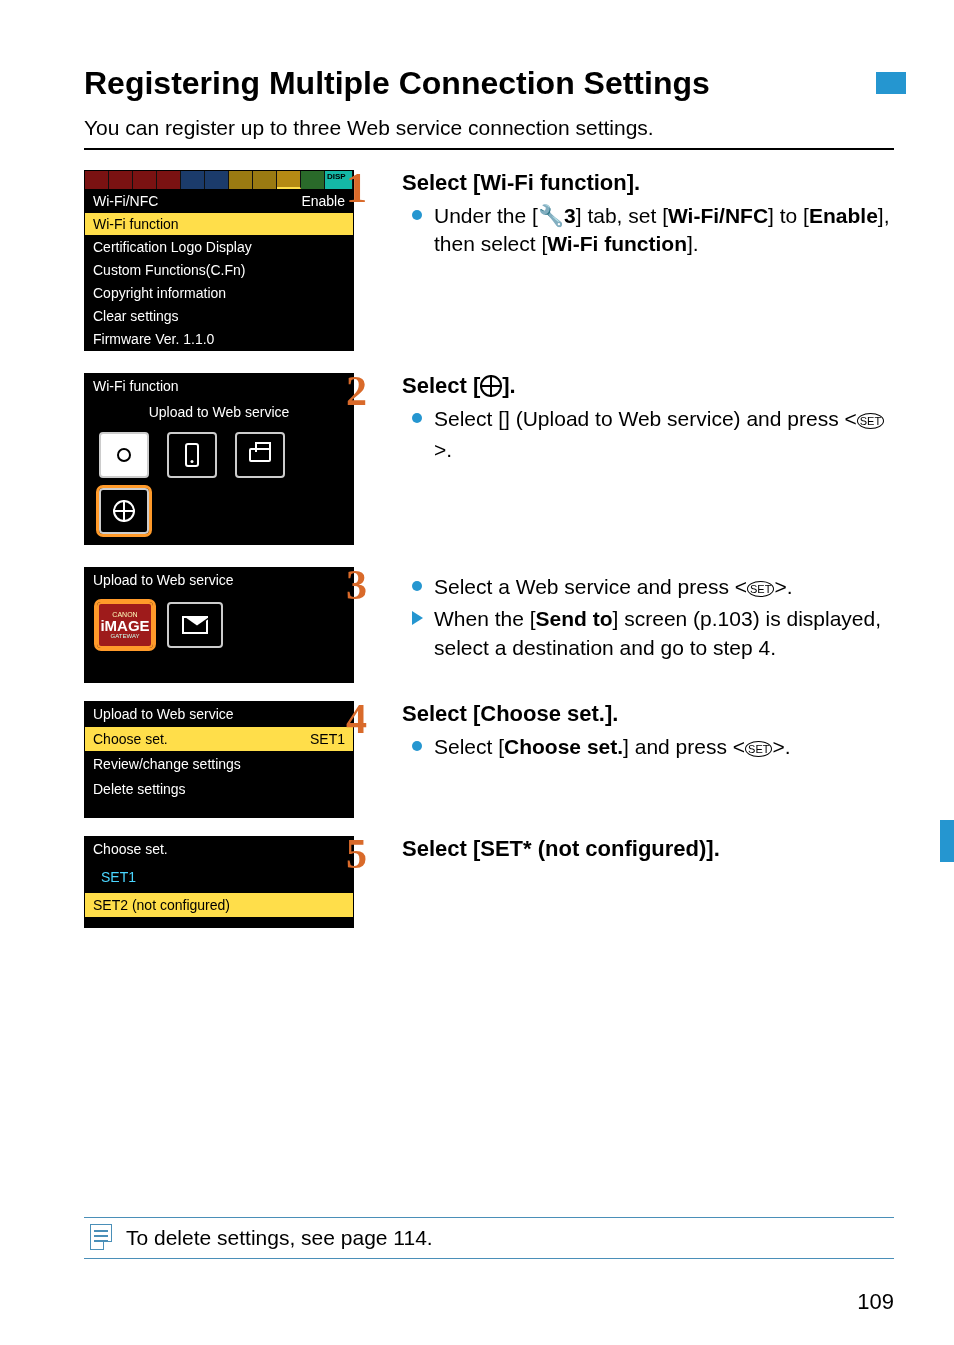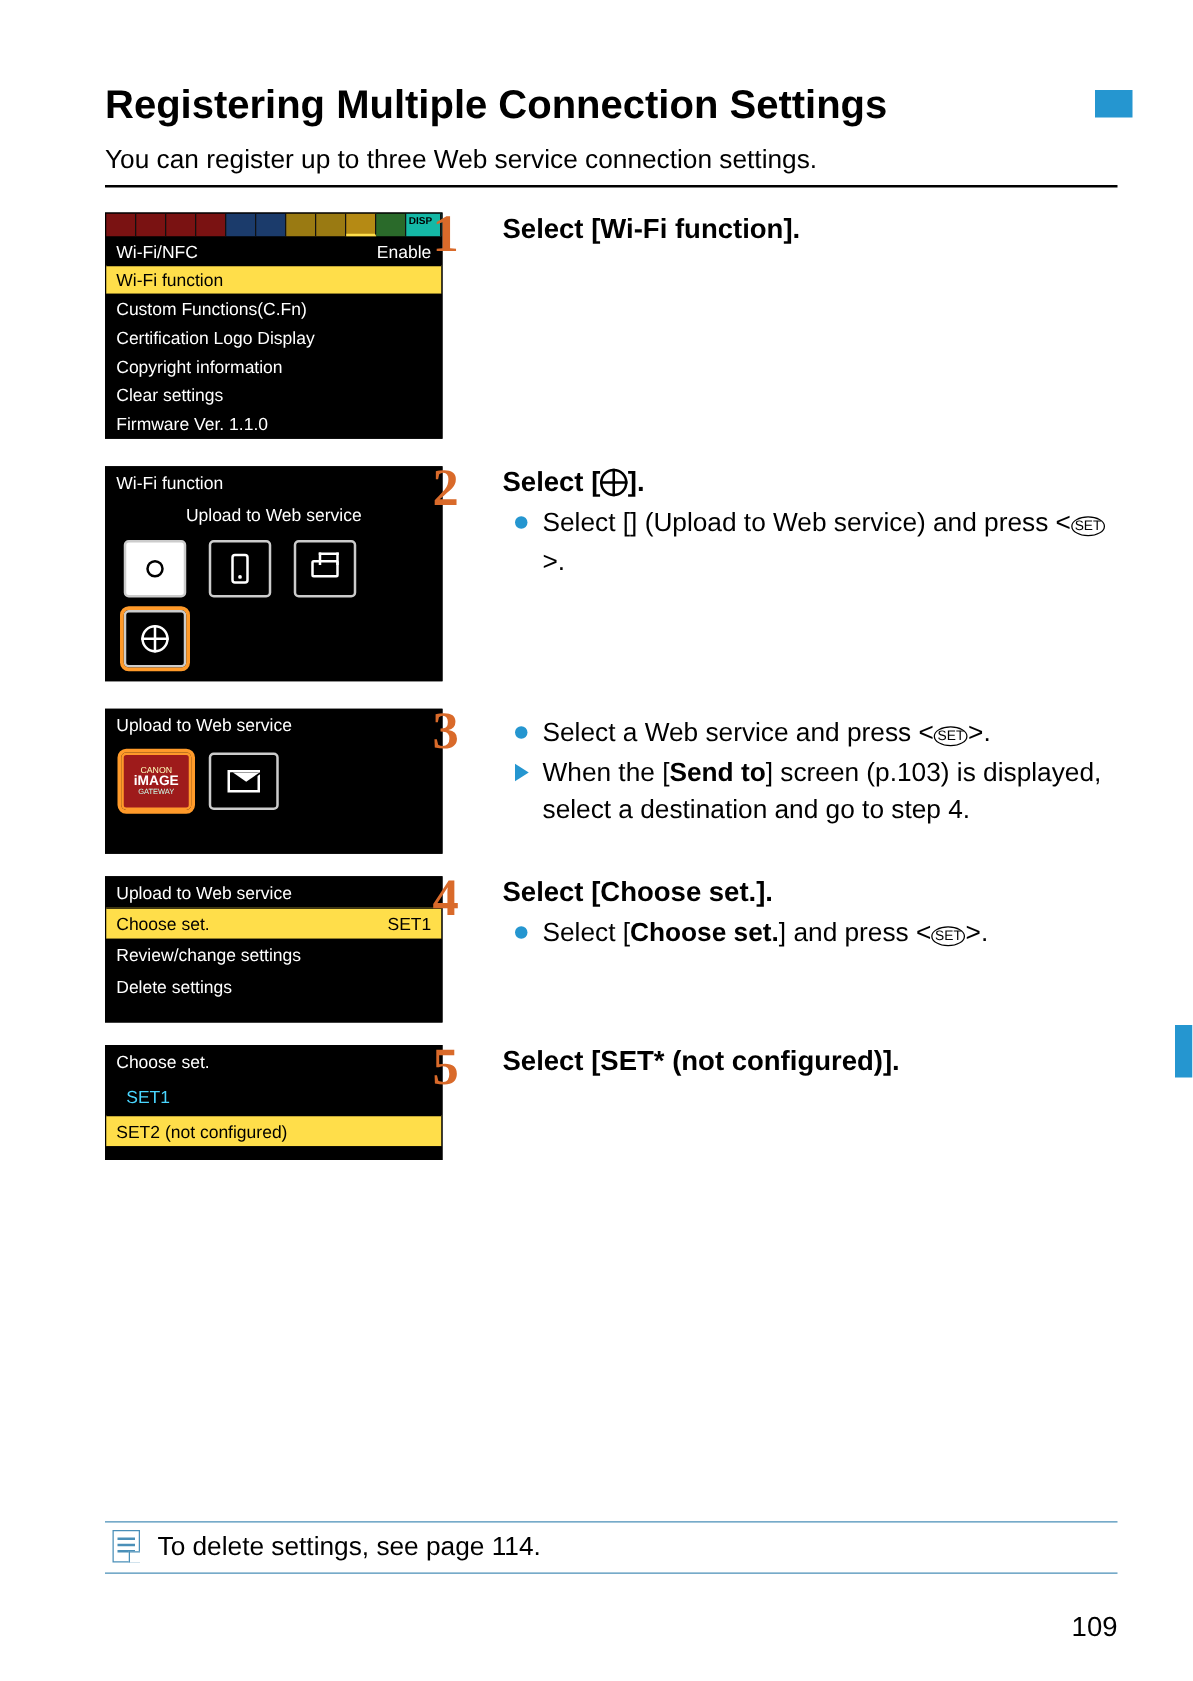--- a/index.html
+++ b/index.html
@@ -116,21 +116,21 @@
   .ibox.filled { background:#fff; color:#000; }
   .ibox.sel { outline:3px solid #ff9a2a; }
 
   .svc-grid { display:flex; gap:14px; padding:10px 12px 34px; }
   .svc { width:56px; height:46px; border:2px solid #ccc; border-radius:4px; display:flex; align-items:center; justify-content:center; }
   .svc.cig {
     background:#9e1b1b; border-color:#ff9a2a; outline:3px solid #ff9a2a;
     flex-direction:column; font-size:8px; line-height:1; text-align:center; color:#fff;
   }
   .svc.cig .l1 { color:#ffb; font-size:7px; }
-  .svc.cig .l2 { color:#fff; font-size:11px; font-weight:bold;}
+  .svc.cig .l2 { color:#fff; font-size:15px; font-weight:bold;}
   .svc.cig .l3 { color:#cfe; font-size:6px; }
 
   .menu-list .mrow { padding:4px 8px; }
 
   .choose-title { padding:4px 8px; }
   .set-sel { color:#4ad6ff; padding:3px 8px; background:#000; }
 
   .footer-note {
     position: absolute;
     left: 84px; right: 60px; bottom: 86px;
@@ -196,41 +196,46 @@
         <div class="tab dark disp">DISP</div>
       </div>
       <div class="mrow">
           <span>Wi-Fi/NFC</span>
           <span class="val">Enable</span>
         </div>
       <div class="mrow sel">
           <span>Wi-Fi function</span>
         </div>
       <div class="mrow">
+          <span>Certification Logo Display</span>
+        </div>
+      <div class="mrow">
           <span>Custom Functions(C.Fn)</span>
-        </div>
-      <div class="mrow">
-          <span>Certification Logo Display</span>
         </div>
       <div class="mrow">
           <span>Copyright information</span>
         </div>
       <div class="mrow">
           <span>Clear settings</span>
         </div>
       <div class="mrow">
           <span>Firmware Ver. 1.1.0</span>
         </div>
     </div>
   </div>
   <div class="text-col">
     <div class="stepnum">1</div>
     <div class="step-heading">
       <span>Select [</span><span>Wi-Fi function</span><span>].</span>
     </div>
+    <ul class="bullets">
+      <li class="blue-dot">
+        <span>Under the [</span><span class="wrench-inline">🔧</span><b>3</b><span>] tab, set [</span><b>Wi-Fi/NFC</b><span>] to [</span><b>Enable</b><span>], then select [</span><b>Wi-Fi function</b><span>].</span>
+      </li>
+    </ul>
   </div>
 </div>
 
 <div class="row" style="margin-top:10px;">
   <div class="shot-col">
     <div class="shot">
       <div class="shot-title">Wi-Fi function</div>
       <div class="shot-sub">Upload to Web service</div>
       <div class="icon-grid">
         <div class="ibox filled">

